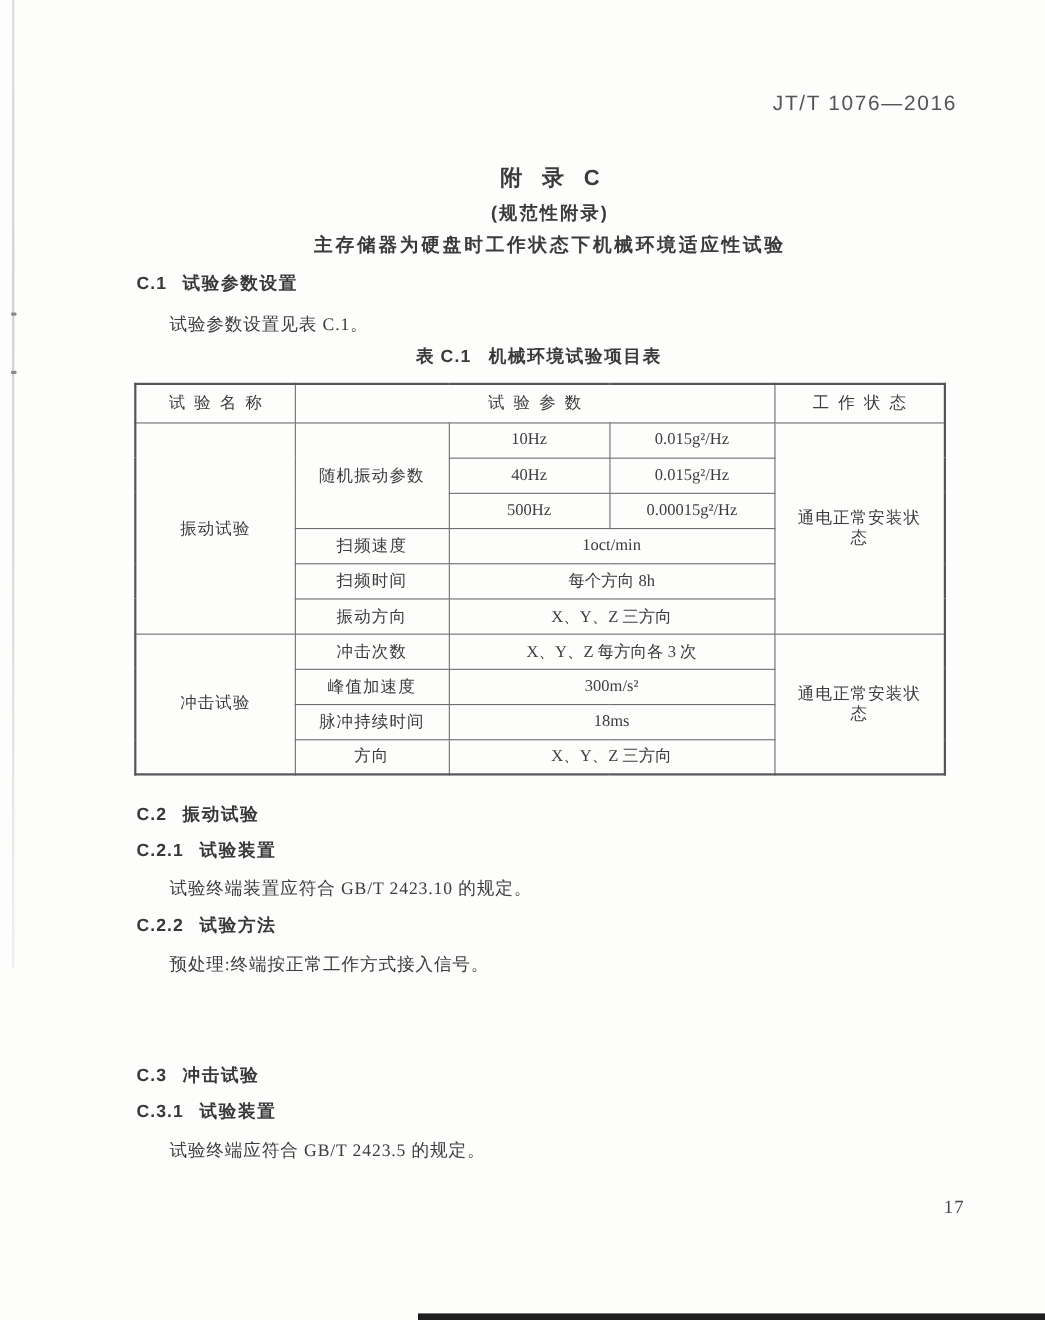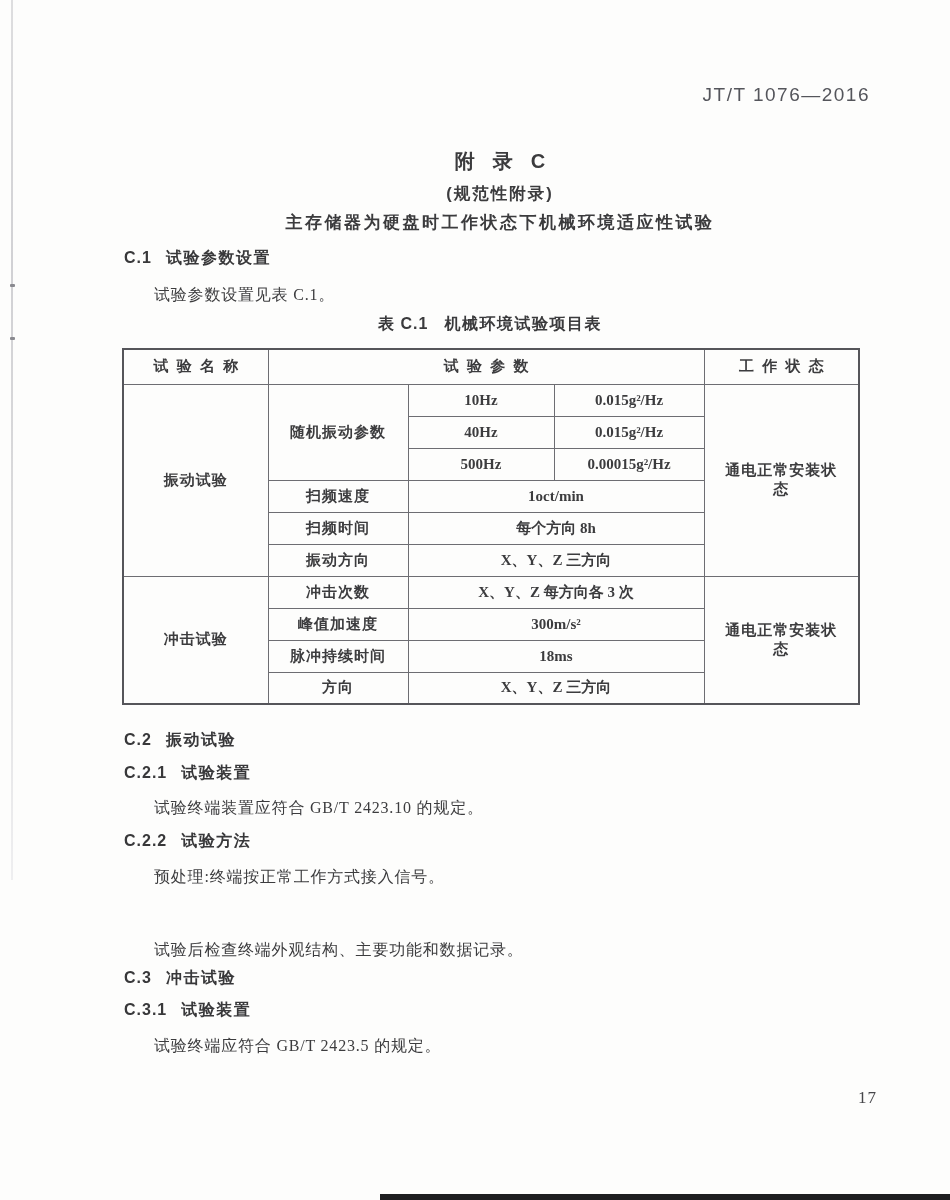--- a/index.html
+++ b/index.html
@@ -51,21 +51,21 @@
   .tbl-caption .cap-title{letter-spacing:1.5px;}
 
   table.spec{
     position:absolute;top:348px;left:122px;width:736px;
     border-collapse:collapse;table-layout:fixed;
     font-size:15px;color:#3c3c3e;
     border:2px solid #55555a;
   }
   table.spec td,table.spec th{
     border:1px solid #6d6d72;text-align:center;vertical-align:middle;
-    padding:0 16px;font-weight:bold;overflow:hidden;
+    padding:0 16px;font-weight:normal;overflow:hidden;
   }
   table.spec th{letter-spacing:0.55em;text-indent:0.55em;font-size:15px;}
   tr.hdr{height:35px;}
   tr.row{height:32px;}
   .lsp{letter-spacing:1px;}
 
   .page-num{
     position:absolute;top:1088px;left:858px;
     font-size:17px;color:#46464a;letter-spacing:1px;
   }
@@ -163,21 +163,20 @@
 
   <div class="sec-head" style="top:763px;">
     <span class="num">C.2.1</span><span class="ttl">试验装置</span>
   </div>
   <div class="body-line indent" style="top:798px;">试验终端装置应符合 GB/T 2423.10 的规定。</div>
 
   <div class="sec-head" style="top:831px;">
     <span class="num">C.2.2</span><span class="ttl">试验方法</span>
   </div>
   <div class="body-line indent" style="top:867px;">预处理:终端按正常工作方式接入信号。</div>
-  <div class="body-line indent" style="top:940px;">试验后检查终端外观结构、主要功能和数据记录。</div>
 
   <div class="sec-head" style="top:968px;">
     <span class="num">C.3</span><span class="ttl">冲击试验</span>
   </div>
 
   <div class="sec-head" style="top:1000px;">
     <span class="num">C.3.1</span><span class="ttl">试验装置</span>
   </div>
   <div class="body-line indent" style="top:1036px;">试验终端应符合 GB/T 2423.5 的规定。</div>
 

